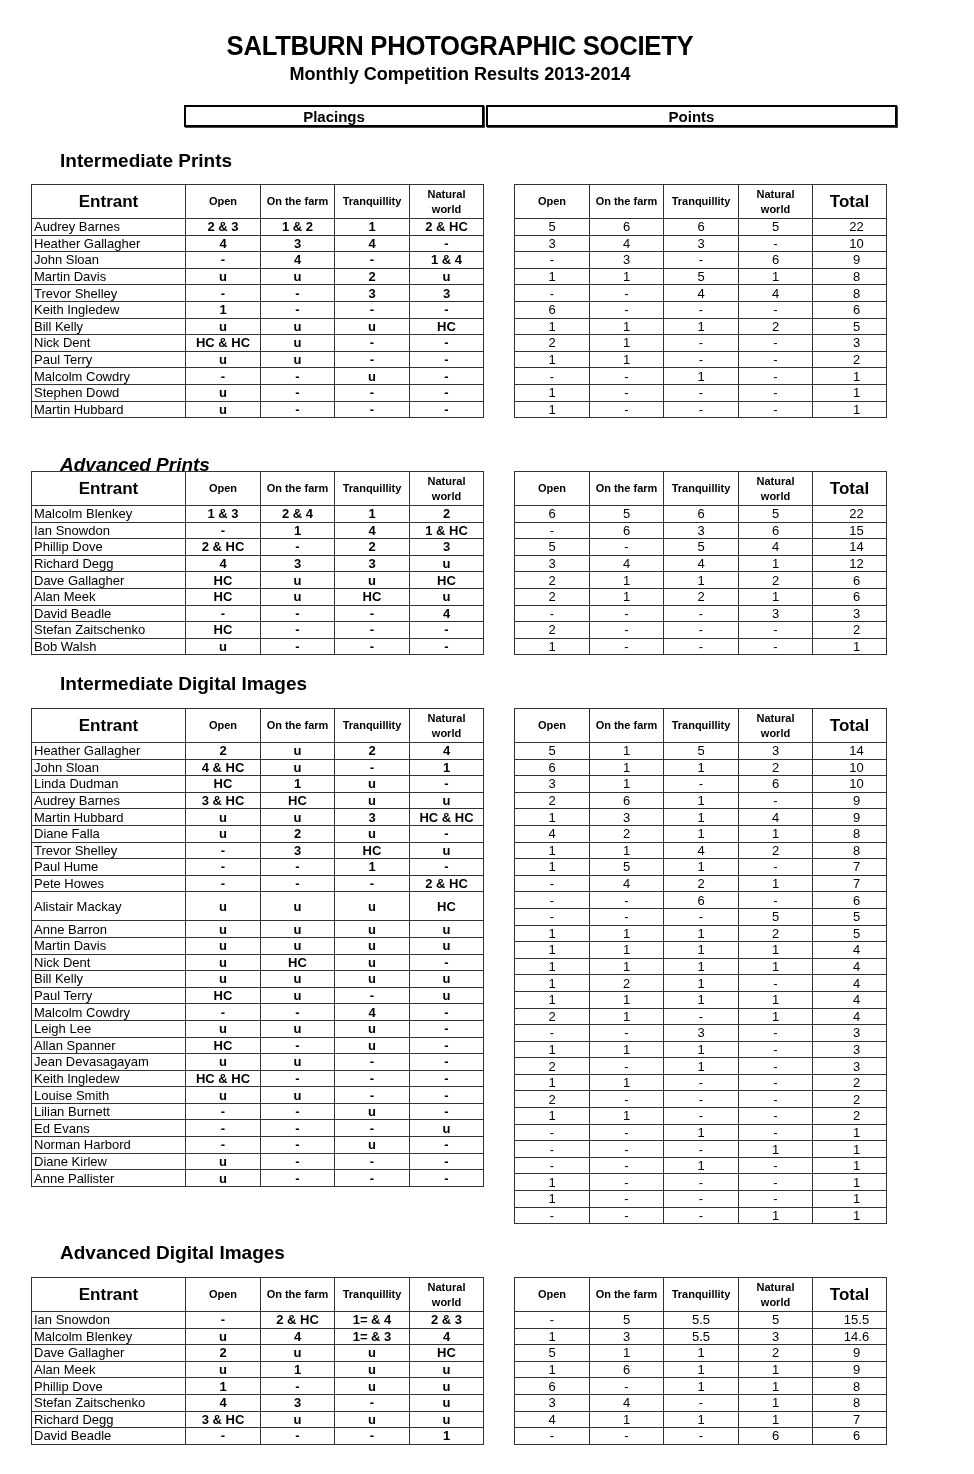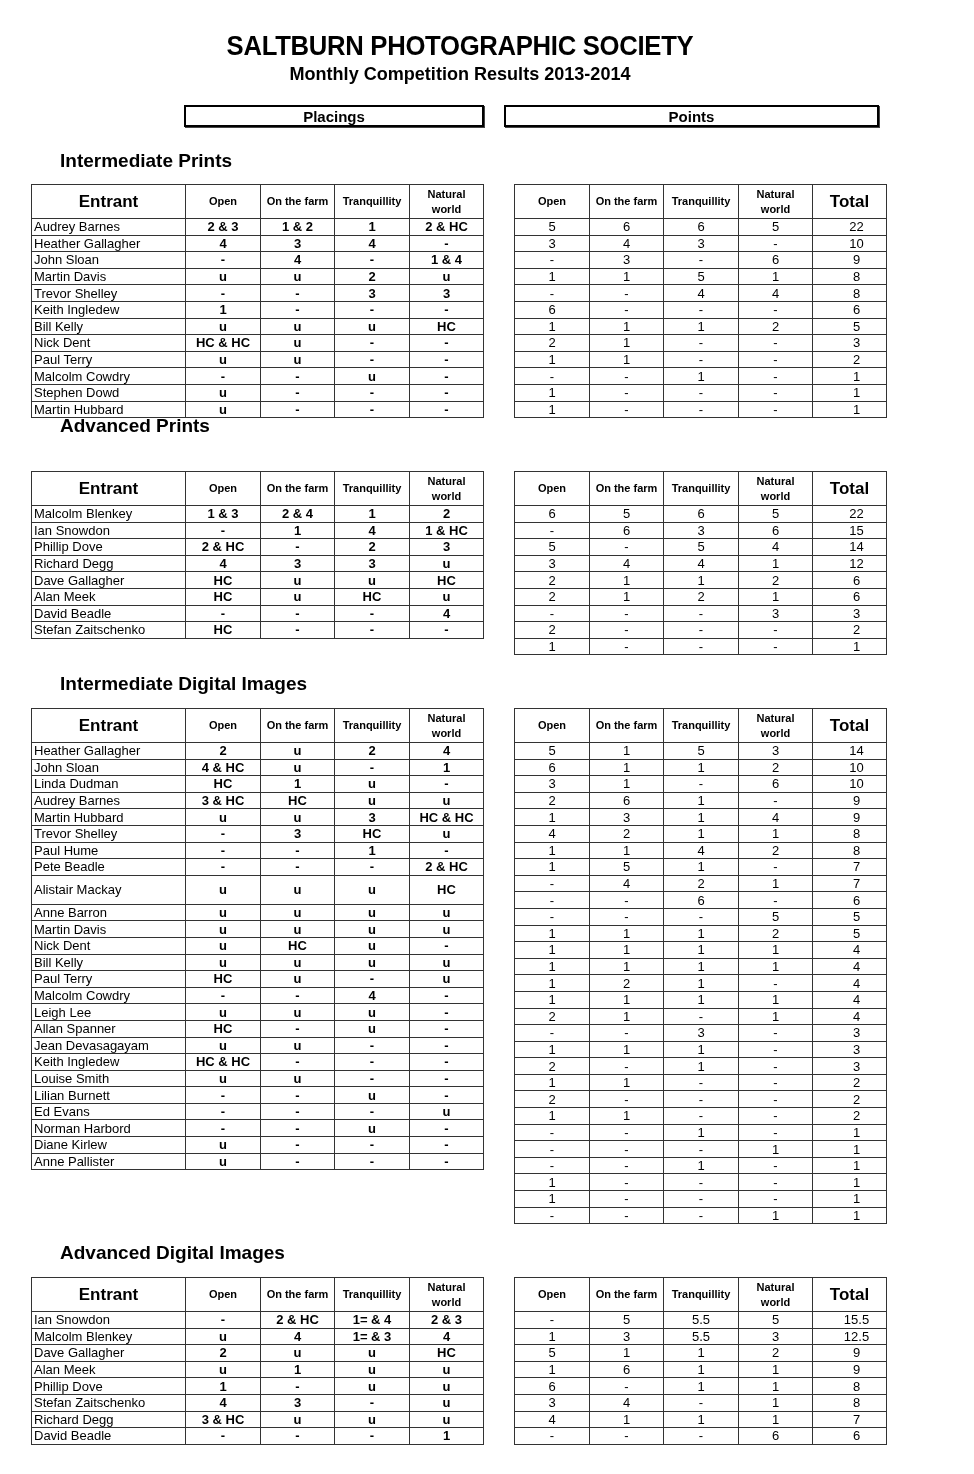--- a/index.html
+++ b/index.html
@@ -35,21 +35,21 @@
   table.plc td.val { font-weight: bold; }
   table.pts td.tot { text-align: center; padding-left: 14px; }
   table { border: 1.5px solid #000; }
 </style>
 </head>
 <body>
 
 <div class="title">SALTBURN PHOTOGRAPHIC SOCIETY</div>
 <div class="subtitle">Monthly Competition Results 2013-2014</div>
 <div class="hdrbox" style="left:184px;width:300px;">Placings</div>
-<div class="hdrbox" style="left:504px;width:375px;">Points</div>
+<div class="hdrbox" style="left:486px;width:411px;">Points</div>
 
 <div id="content">
     <div class="section-title" style="top: 149px;">Intermediate Prints</div>
     <table class="plc" style="left: 31px; top: 184px;">
       <colgroup>
         <col style="width:154px">
         <col style="width:75px">
         <col style="width:74px">
         <col style="width:75px">
         <col style="width:74px">
@@ -243,21 +243,21 @@
       </tr>
         <tr style="height:16.6px">
         <td>1</td>
           <td>-</td>
           <td>-</td>
           <td>-</td>
         <td class="tot">1</td>
       </tr>
       </tbody>
     </table>
-    <div class="section-title" style="top: 414px;">Advanced Prints</div>
+    <div class="section-title" style="top: 453px; font-style: italic;">Advanced Prints</div>
     <table class="plc" style="left: 31px; top: 471px;">
       <colgroup>
         <col style="width:154px">
         <col style="width:75px">
         <col style="width:74px">
         <col style="width:75px">
         <col style="width:74px">
       </colgroup>
       <tbody>
         <tr class="hdr">
@@ -316,20 +316,27 @@
           <td class="val">-</td>
           <td class="val">4</td>
       </tr>
         <tr style="height:16.6px">
         <td class="name">Stefan Zaitschenko</td>
         <td class="val">HC</td>
           <td class="val">-</td>
           <td class="val">-</td>
           <td class="val">-</td>
       </tr>
+        <tr style="height:16.6px">
+        <td class="name">Bob Walsh</td>
+        <td class="val">u</td>
+          <td class="val">-</td>
+          <td class="val">-</td>
+          <td class="val">-</td>
+      </tr>
       </tbody>
     </table>
     <table class="pts" style="left: 514px; top: 471px;">
       <colgroup>
         <col style="width:75px">
         <col style="width:74px">
         <col style="width:75px">
         <col style="width:74px">
         <col style="width:74px">
       </colgroup>
@@ -452,35 +459,42 @@
           <td class="val">u</td>
       </tr>
         <tr style="height:16.6px">
         <td class="name">Martin Hubbard</td>
         <td class="val">u</td>
           <td class="val">u</td>
           <td class="val">3</td>
           <td class="val">HC &amp; HC</td>
       </tr>
         <tr style="height:16.6px">
+        <td class="name">Diane Falla</td>
+        <td class="val">u</td>
+          <td class="val">2</td>
+          <td class="val">u</td>
+          <td class="val">-</td>
+      </tr>
+        <tr style="height:16.6px">
         <td class="name">Trevor Shelley</td>
         <td class="val">-</td>
           <td class="val">3</td>
           <td class="val">HC</td>
           <td class="val">u</td>
       </tr>
         <tr style="height:16.6px">
         <td class="name">Paul Hume</td>
         <td class="val">-</td>
           <td class="val">-</td>
           <td class="val">1</td>
           <td class="val">-</td>
       </tr>
         <tr style="height:16.6px">
-        <td class="name">Pete Beadle</td>
+        <td class="name">Pete Howes</td>
         <td class="val">-</td>
           <td class="val">-</td>
           <td class="val">-</td>
           <td class="val">2 &amp; HC</td>
       </tr>
         <tr style="height:29px">
         <td class="name">Alistair Mackay</td>
         <td class="val">u</td>
           <td class="val">u</td>
           <td class="val">u</td>
@@ -917,21 +931,21 @@
           <td>5</td>
           <td>5.5</td>
           <td>5</td>
         <td class="tot">15.5</td>
       </tr>
         <tr style="height:16.6px">
         <td>1</td>
           <td>3</td>
           <td>5.5</td>
           <td>3</td>
-        <td class="tot">12.5</td>
+        <td class="tot">14.6</td>
       </tr>
         <tr style="height:16.6px">
         <td>5</td>
           <td>1</td>
           <td>1</td>
           <td>2</td>
         <td class="tot">9</td>
       </tr>
         <tr style="height:16.6px">
         <td>1</td>

